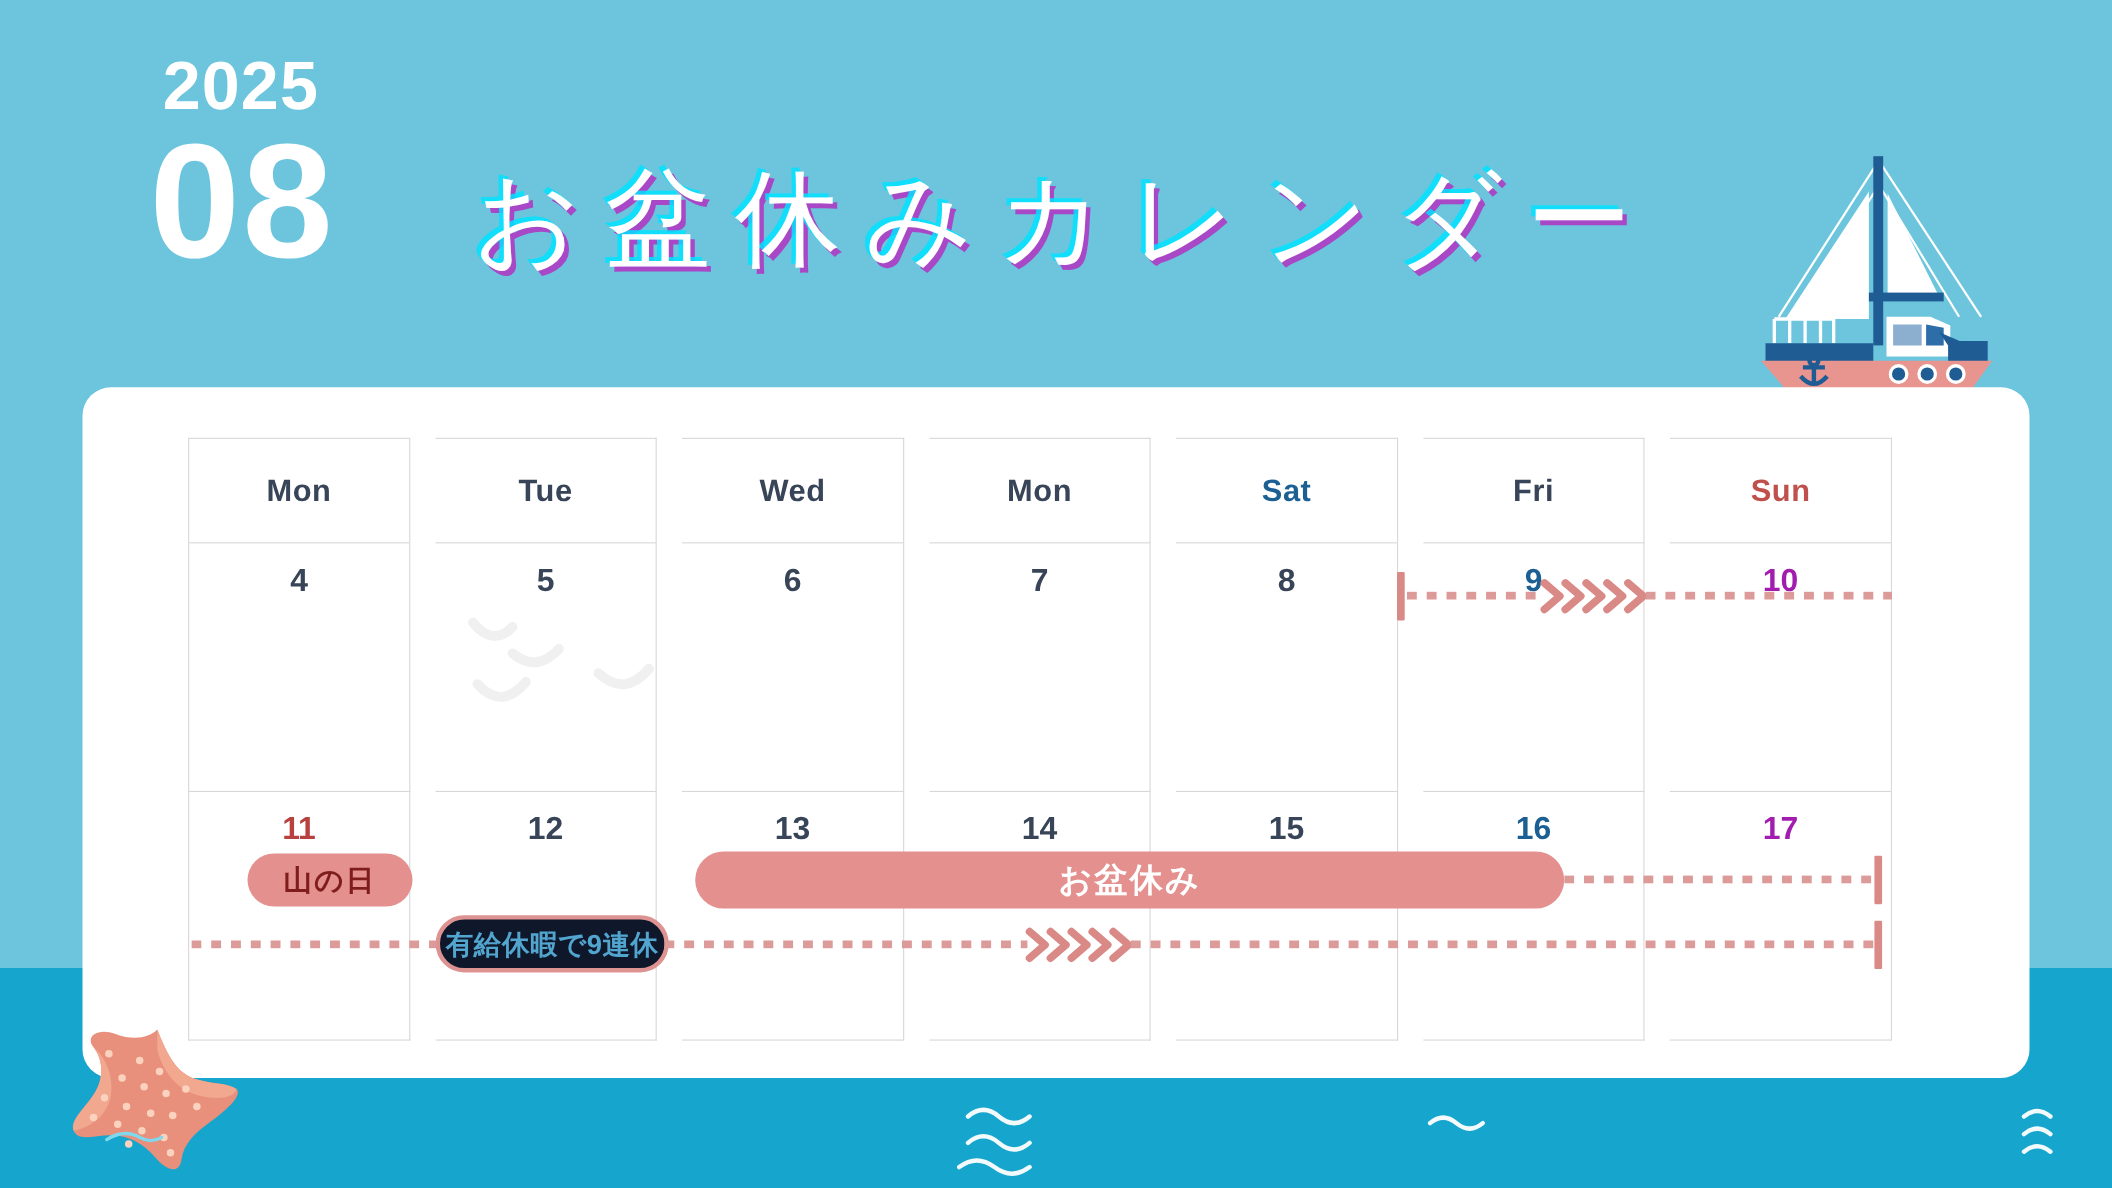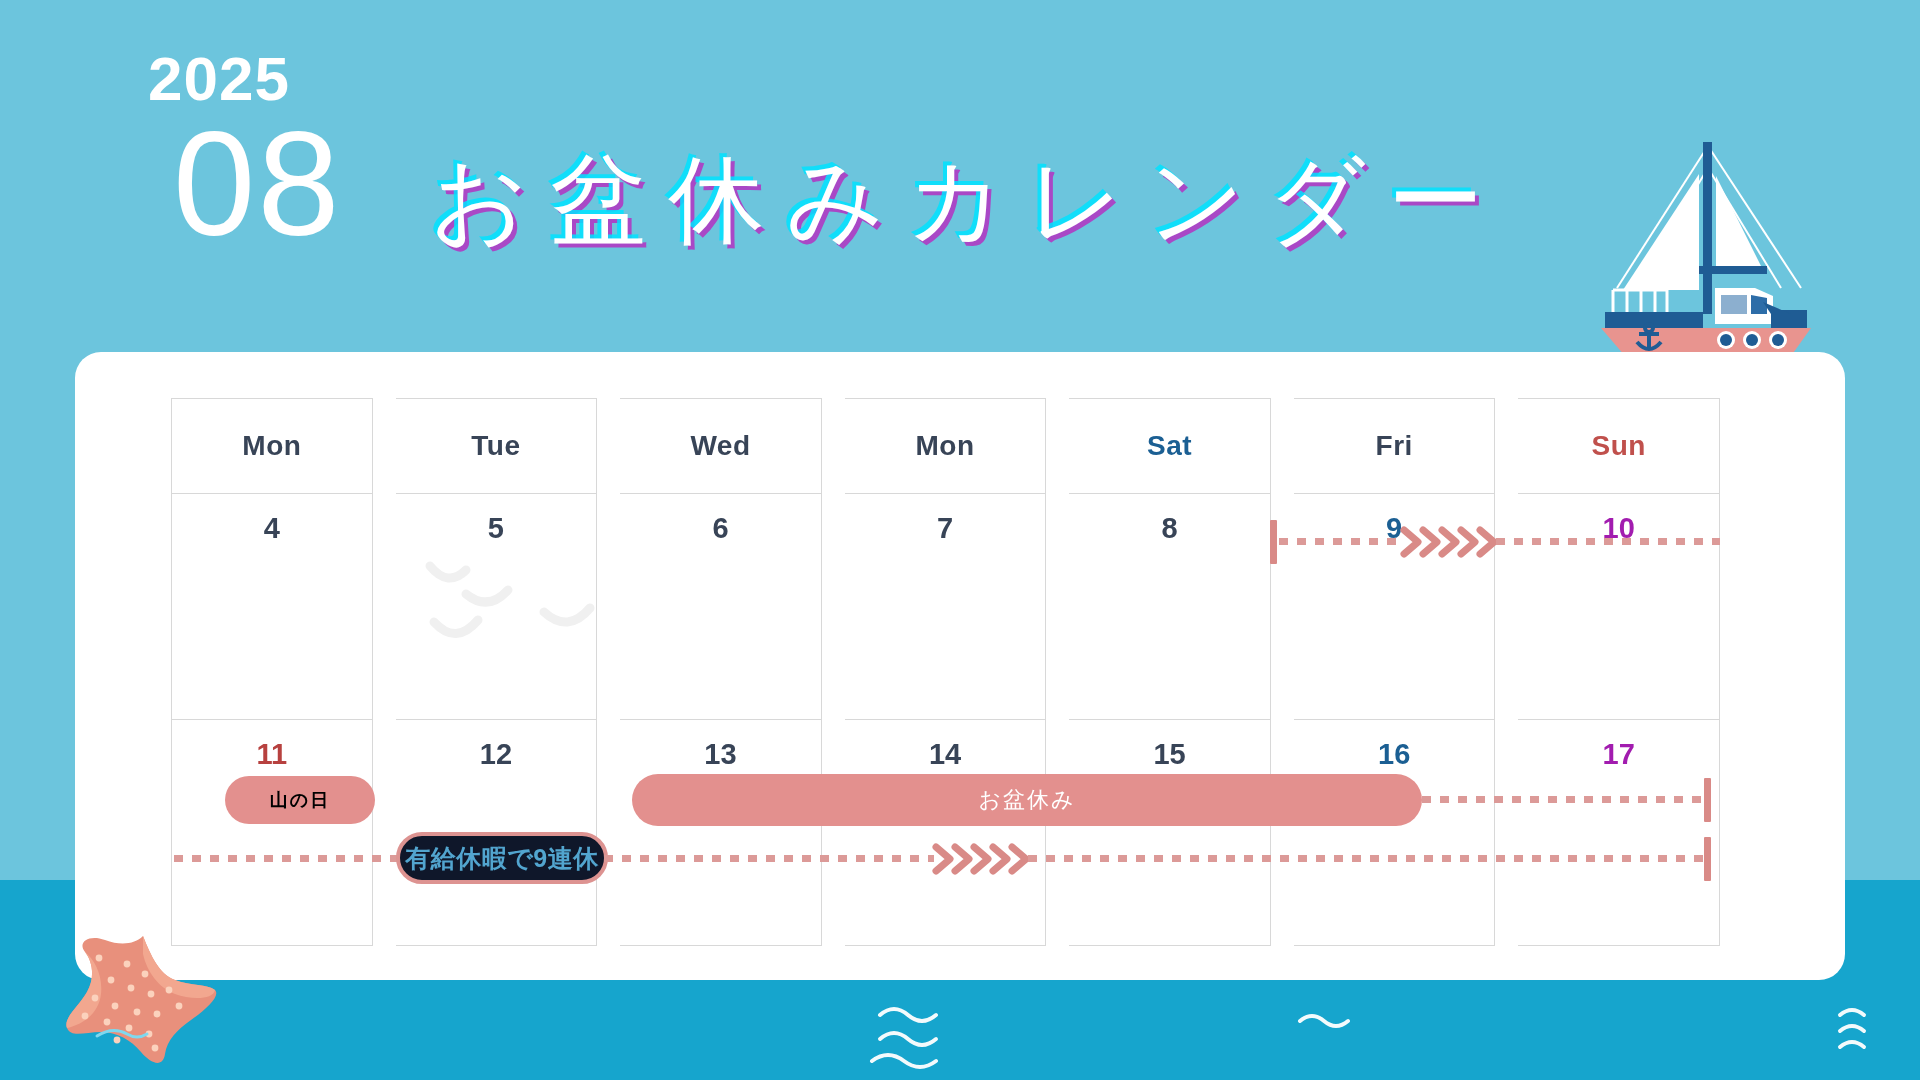--- a/index.html
+++ b/index.html
@@ -30,22 +30,22 @@
   #header { position:absolute; left:0; top:0; width:1560px; height:350px; }
 
   #year {
     position:absolute; left:148px; top:48px;
     font-size:62px; font-weight:bold; color:#ffffff;
     letter-spacing:1px; line-height:1;
     font-family:"Liberation Sans","DejaVu Sans",sans-serif;
   }
   #month {
     position:absolute; left:136px; top:110px;
-    font-size:148px; font-weight:normal; color:#ffffff;
-    letter-spacing:2px; line-height:1;margin-left:37px;
+    font-size:148px; font-weight:bold; color:#ffffff;
+    letter-spacing:2px; line-height:1;
   }
 
   #title {
     position:absolute; left:430px; top:150px;
     font-size:96px; font-weight:normal; color:#ffffff;
     letter-spacing:22px; line-height:1.05;
     white-space:nowrap;
     text-shadow:-4px -4px 0 rgba(0,226,255,.85), 4px 4px 0 rgba(190,30,190,.75);
   }
 
@@ -106,28 +106,28 @@
   }
   .endcap {
     position:absolute; width:7px; height:44px; background:#d98a87; border-radius:1px;
   }
   .chev { position:absolute; }
 
   .obon-bar {
     position:absolute;
     background:#e3908e; border-radius:40px;
     display:flex; align-items:center; justify-content:center;
-    color:#ffffff; font-size:22px; font-weight:normal; letter-spacing:2px;
+    color:#ffffff; font-size:30px; font-weight:bold; letter-spacing:2px;
   }
 
   .yama-pill {
     position:absolute;
     background:#e3908e; border-radius:40px;
     display:flex; align-items:center; justify-content:center;
-    color:#000000; font-size:18px; font-weight:bold; letter-spacing:2px;
+    color:#7f1d1d; font-size:26px; font-weight:bold; letter-spacing:2px;
   }
 
   .yukyu-pill {
     position:absolute;
     background:#0f172a;
     border:4px solid #dd9391; border-radius:40px;
     display:flex; align-items:center; justify-content:center;
     color:#52a5cf; font-size:25px; font-weight:bold; letter-spacing:.5px;
     white-space:nowrap;
   }

